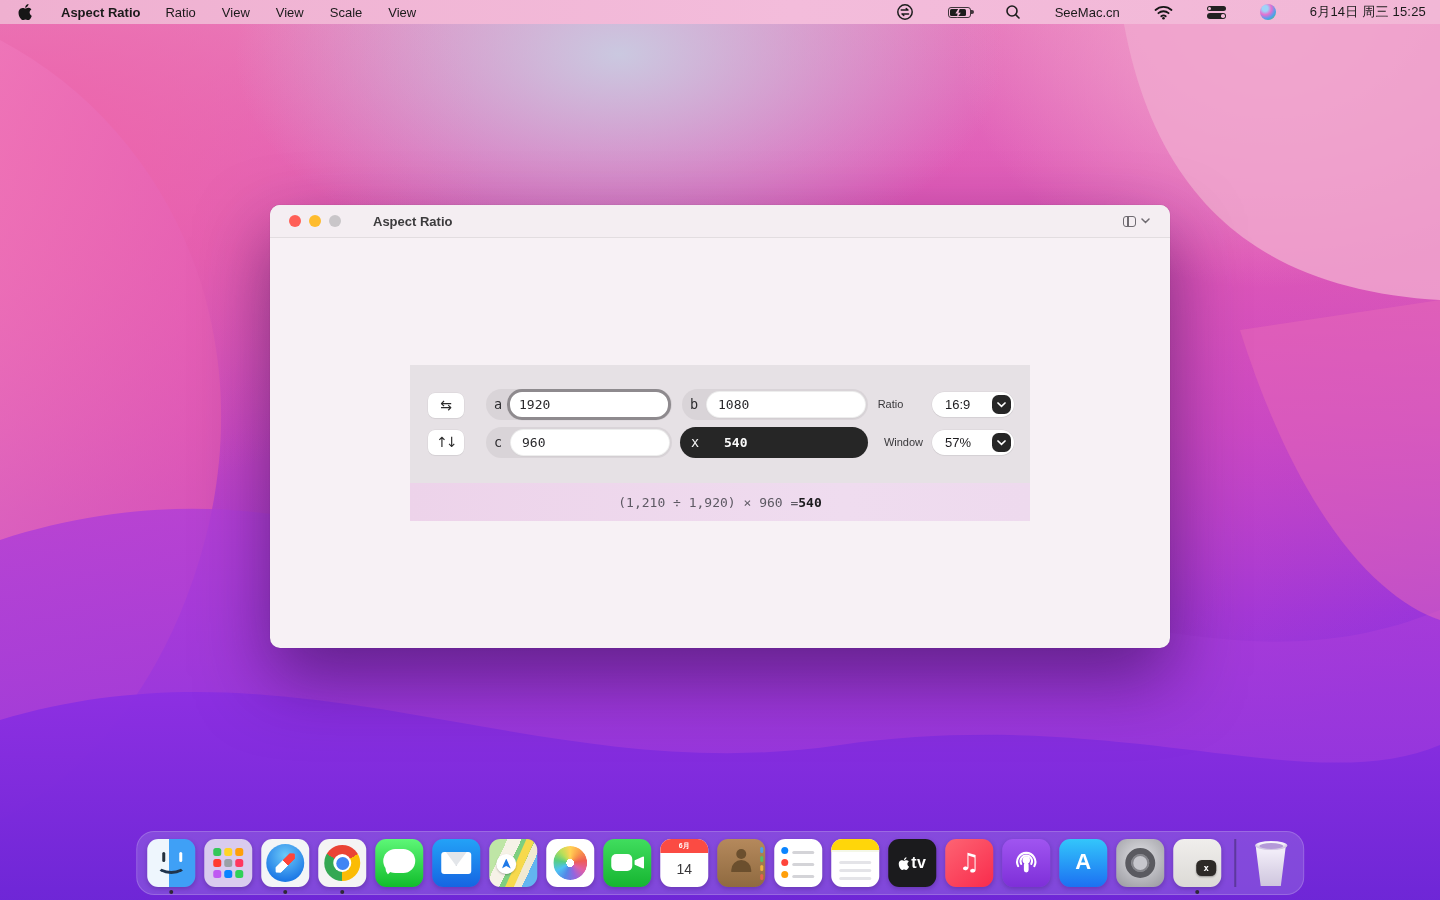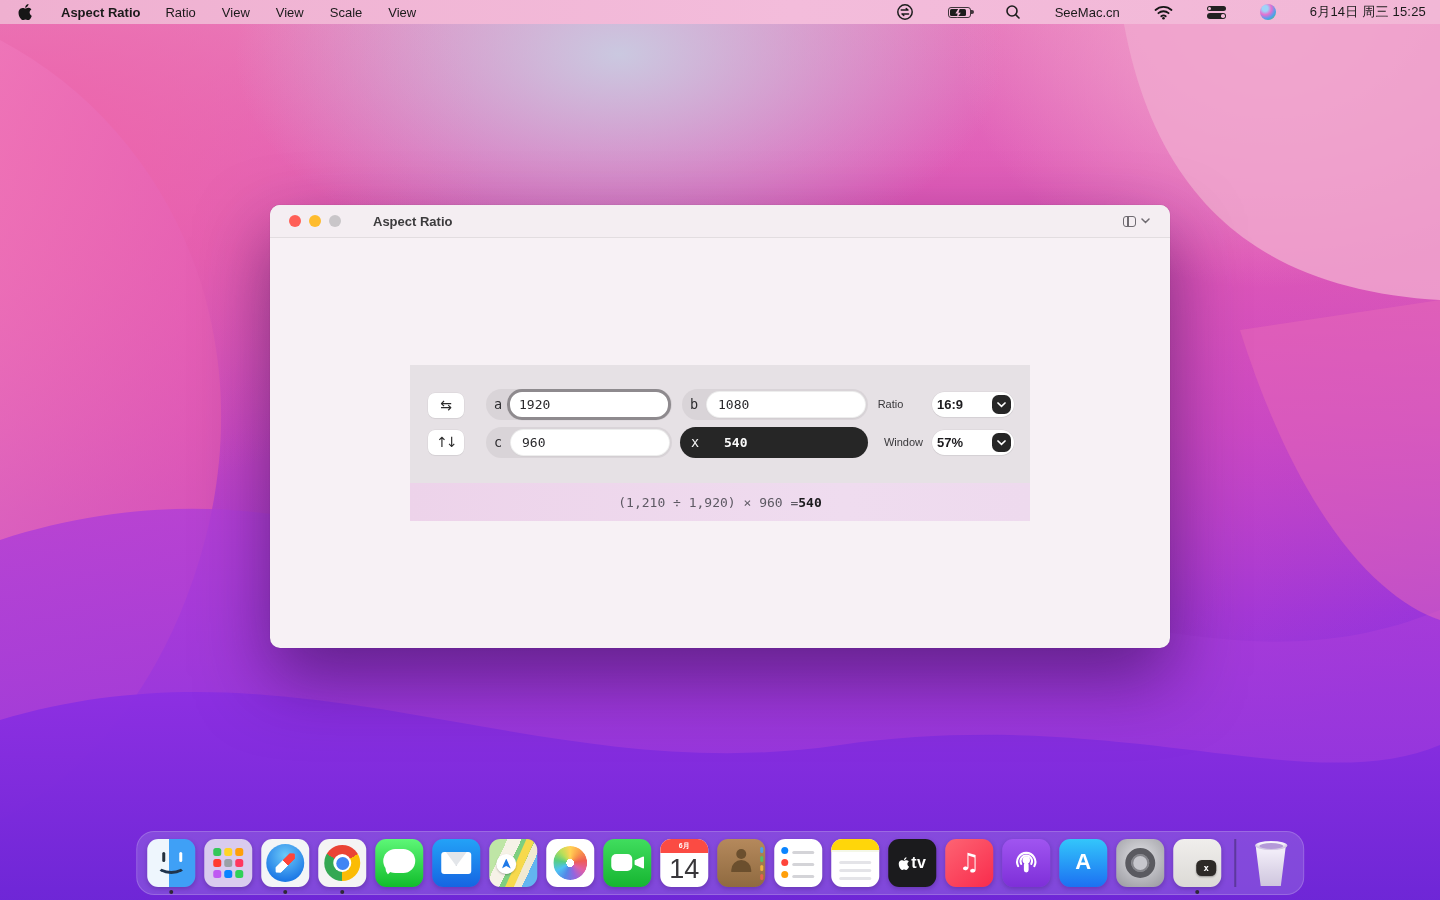--- a/index.html
+++ b/index.html
@@ -91,22 +91,22 @@
   .x-value { position:absolute; left:44px; top:0; height:31px; line-height:31px;
     font-family:"DejaVu Sans Mono", monospace; font-size:13px; font-weight:bold; color:#fafafa; }
 
   .dd-label { position:absolute; left:448px; width:65px; text-align:right;
     font-size:11px; color:#39383b; }
   .dd-label.ratio { top:33px;text-align:center; } .dd-label.scale { top:71px; }
   .dropdown { position:absolute; left:522px; width:82px; height:25px;
     background:#fff; border-radius:12.5px; cursor:pointer;
     box-shadow:0 0 0 .5px rgba(0,0,0,.06), 0 1px 1px rgba(0,0,0,.05); }
   .dropdown.ratio { top:27px; } .dropdown.scale { top:65px; }
-  .dd-value { position:absolute; left:5px; top:0; height:25px; line-height:25px;
-    font-size:13px; color:#1c1b1e;font-weight:bold; }
+  .dd-value { position:absolute; left:13px; top:0; height:25px; line-height:25px;
+    font-size:13px; color:#1c1b1e; }
   .dd-chev { position:absolute; right:3px; top:3px; width:19px; height:19px;
     border-radius:6.5px; background:#262626; display:flex; align-items:center; justify-content:center; }
 
   
   .formula-row { position:absolute; left:140px; top:278px; width:620px; height:38px;
     background:linear-gradient(90deg,#edd3ea,#efdcef 70%,#eedaee);
     display:flex; align-items:center; justify-content:center;
     font-family:"DejaVu Sans Mono", monospace; font-size:13px; }
   .formula-exp { color:#5d5963; }
   .formula-res { color:#1b1a1d; font-weight:bold; }
@@ -184,21 +184,21 @@
   .ic-facetime .cam { left:8px; top:15px; width:21px; height:17px; background:#fff;
     border-radius:5px; }
   .ic-facetime .cam::after { content:""; position:absolute; left:23px; top:2px; width:10px;
     height:13px; background:#fff; clip-path:polygon(100% 0, 100% 100%, 0 65%, 0 35%);
     border-radius:2px; }
 
   .ic-calendar { background:#fff; }
   .ic-calendar .head { left:0; top:0; right:0; height:14px; background:#fb4b43;
     color:#fff; font-size:7px; text-align:center; line-height:14px; font-weight:bold; }
   .ic-calendar .day { left:0; top:14px; right:0; bottom:0; text-align:center;
-    font-size:27px; color:#38373a; line-height:32px; font-weight:300;
+    font-size:14px; color:#38373a; line-height:32px; font-weight:300;
     font-family:"Liberation Sans", sans-serif; }
 
   .ic-contacts { background:linear-gradient(#b5895c,#8f6a40); }
   .ic-contacts .person { left:14px; top:10px; width:20px; height:20px; }
   .ic-contacts .person::before { content:""; position:absolute; left:5px; top:0; width:10px;
     height:10px; border-radius:50%; background:#6b4f2e; }
   .ic-contacts .person::after { content:""; position:absolute; left:0; top:11px; width:20px;
     height:12px; border-radius:10px 10px 0 0; background:#6b4f2e; }
   .ic-contacts .tabs { right:2px; top:8px; width:3px; height:6px; border-radius:1.5px;
     background:#4da2e8; box-shadow:0 9px 0 #4fc express?; }

